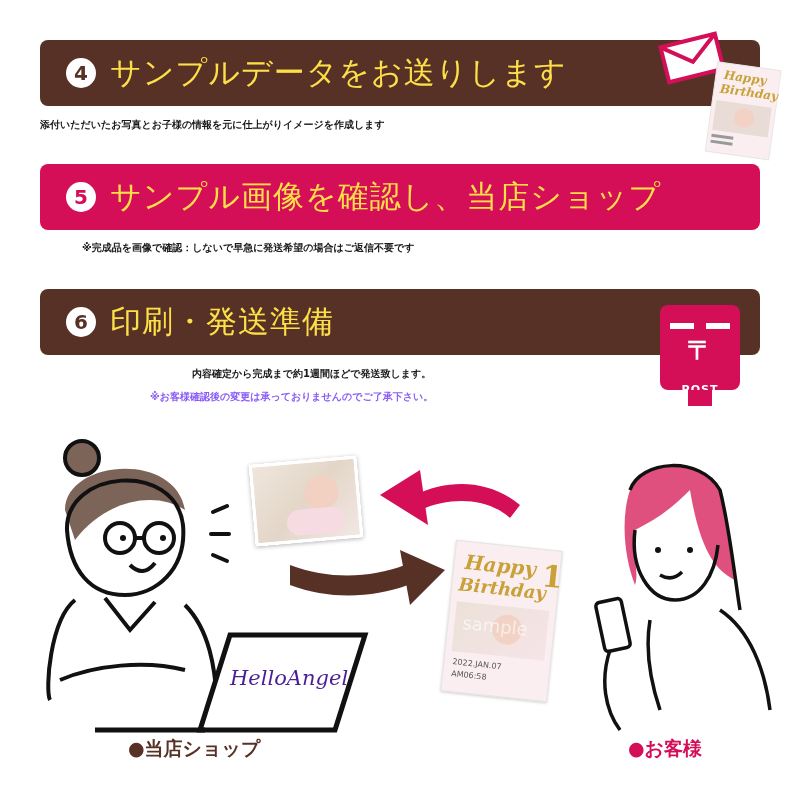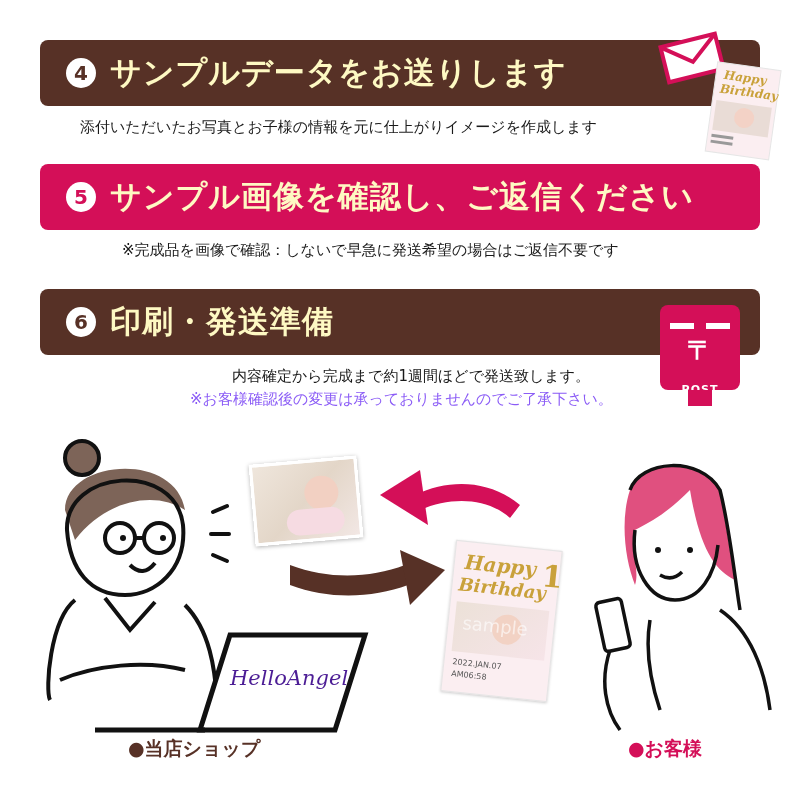--- a/index.html
+++ b/index.html
@@ -3,22 +3,22 @@
 <meta charset="utf-8">
 <style>
   html,body{margin:0;padding:0;background:#fff;}
   body{width:800px;height:800px;position:relative;overflow:hidden;font-family:"DejaVu Sans",sans-serif;color:#1a1a1a;}
   .bar{position:absolute;left:40px;width:720px;height:66px;border-radius:8px;display:flex;align-items:center;}
   .bar.brown{background:#573126;}
   .bar.pink{background:#d40f58;}
   .num{width:30px;height:30px;border-radius:50%;background:#fff;margin-left:26px;margin-right:14px;display:flex;align-items:center;justify-content:center;font-weight:bold;font-size:20px;}
   .bar.brown .num{color:#573126;}
   .bar.pink .num{color:#d40f58;}
-  .bar-title{color:#fef9c3;font-weight:bold;font-size:31px;letter-spacing:1px;text-align:right;}
-  .line{position:absolute;font-weight:normal;font-size:15px;white-space:nowrap;margin-left:40px;}
+  .bar-title{color:#fde047;font-weight:normal;font-size:31px;letter-spacing:1px;text-align:right;}
+  .line{position:absolute;font-weight:bold;font-size:10px;white-space:nowrap;}
   .line.pinktext{color:#8b5cf6;}
   .label{position:absolute;font-weight:bold;font-size:19px;}
   .label.brown{color:#573126;}
   .label.pink{color:#d40f58;}
   svg{position:absolute;overflow:visible;}
 </style>
 </head>
 <body>
 
 <div class="bar brown" style="top:40px;">
@@ -41,21 +41,21 @@
     <text x="12" y="34" font-size="12" font-style="italic" font-weight="bold" fill="#c9a13a" font-family="DejaVu Serif, serif">Birthday</text>
     <rect x="10" y="42" width="56" height="30" fill="#e9dcd6"></rect>
     <circle cx="40" cy="56" r="10" fill="#f3d2c6"></circle>
     <rect x="10" y="76" width="22" height="3" fill="#999"></rect>
     <rect x="10" y="82" width="22" height="3" fill="#999"></rect>
   </g>
 </svg>
 
 <div class="bar pink" style="top:164px;">
   <div class="num">5</div>
-  <div class="bar-title">サンプル画像を確認し、ご返信ください</div>
+  <div class="bar-title">サンプル画像を確認し、当店ショップ</div>
 </div>
 <div class="line" style="left:82px;top:241px;">※完成品を画像で確認：しないで早急に発送希望の場合はご返信不要です</div>
 
 <div class="bar brown" style="top:289px;">
   <div class="num">6</div>
   <div class="bar-title">印刷・発送準備</div>
 </div>
 <div class="line" style="left:192px;top:367px;">内容確定から完成まで約1週間ほどで発送致します。</div>
 <div class="line pinktext" style="left:150px;top:390px;">※お客様確認後の変更は承っておりませんのでご了承下さい。</div>
 

